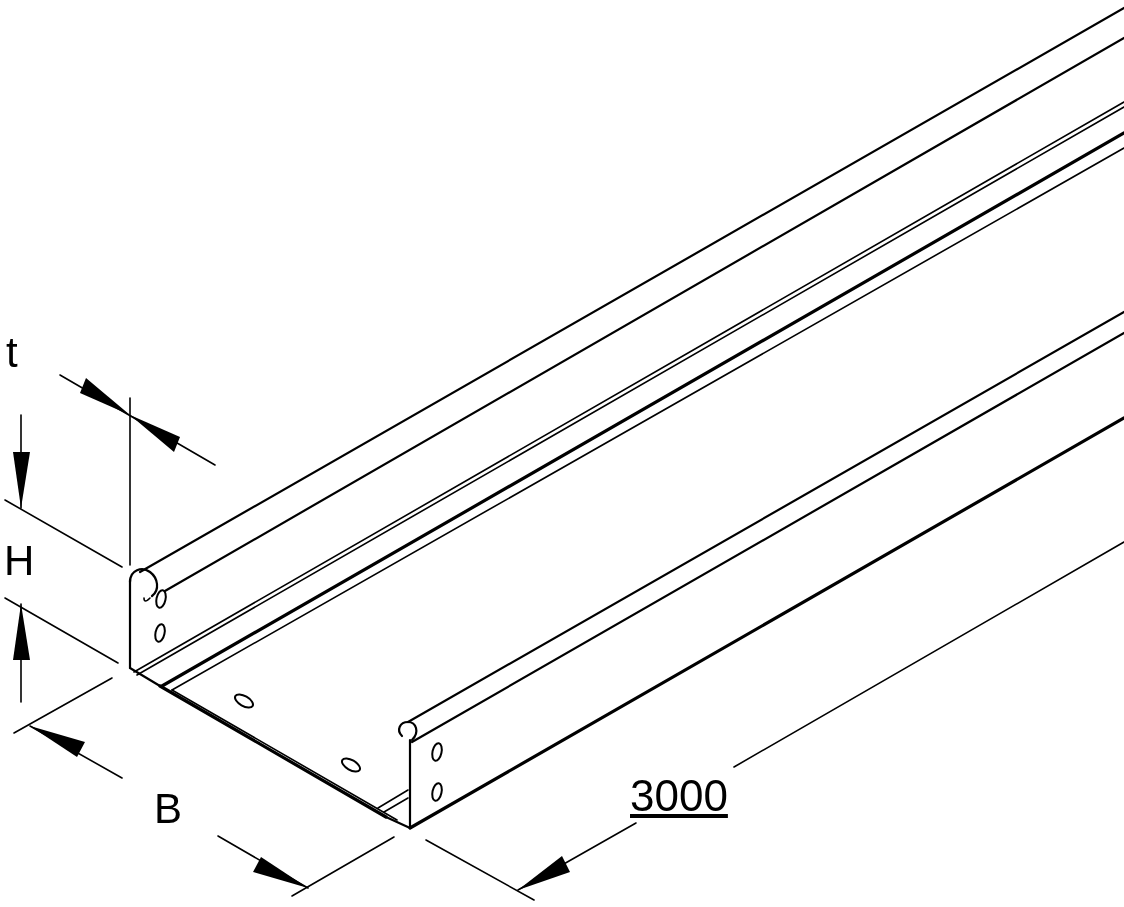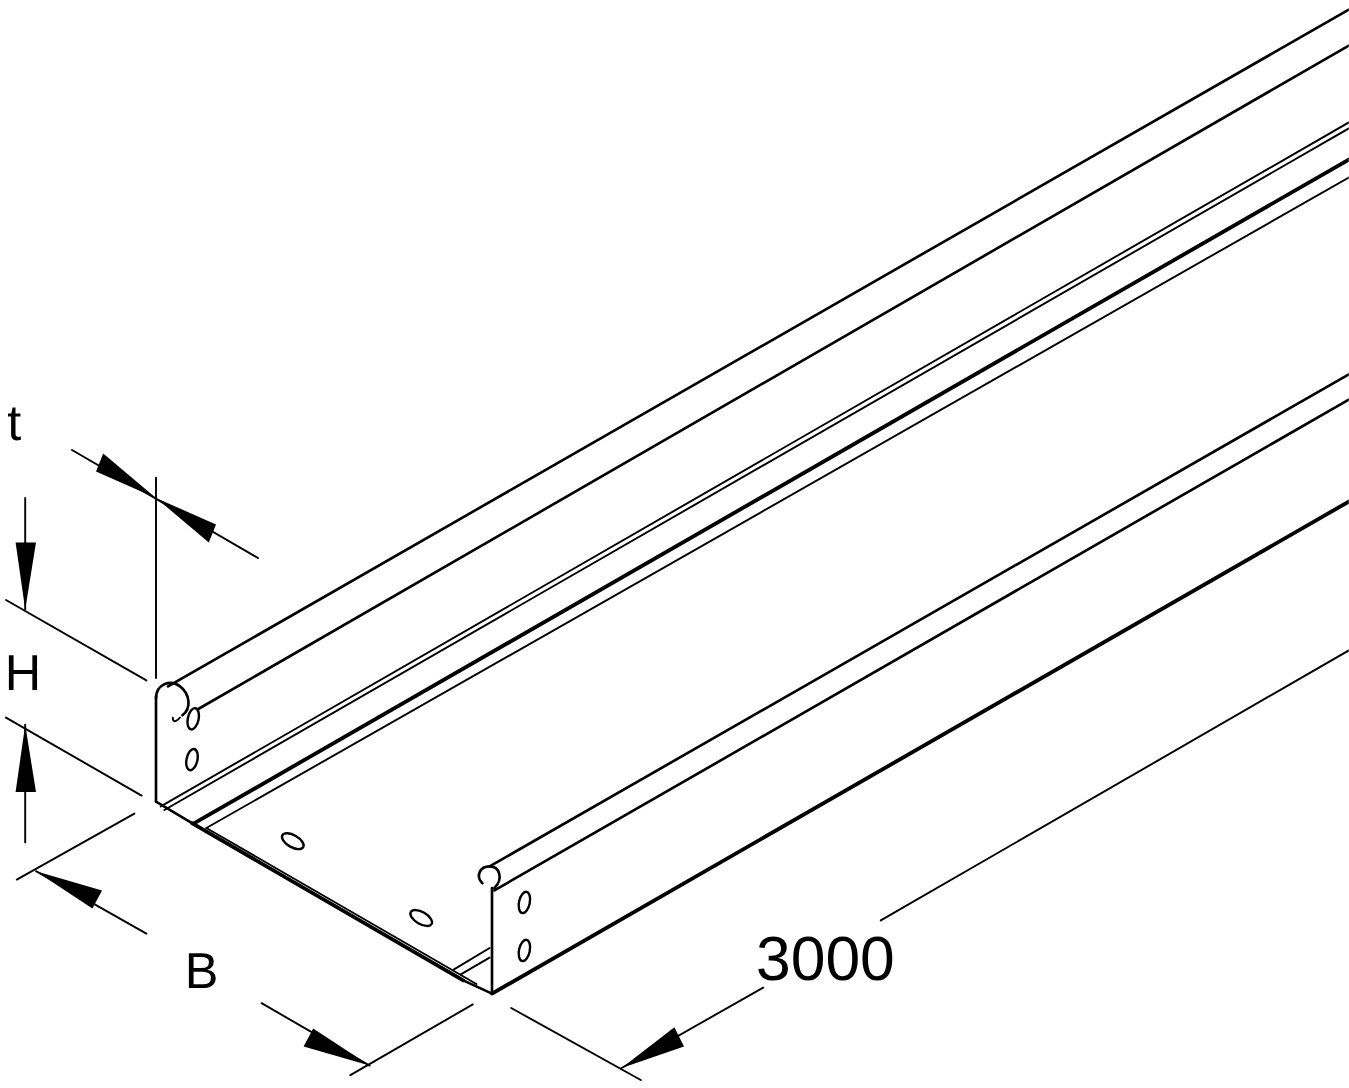--- a/index.html
+++ b/index.html
@@ -108,13 +108,13 @@
     <path class="ln thin" d="M426 840 L534 900"></path>
     <path class="ln thin" d="M518 890 L636 823"></path>
     <polygon class="arrow" points="518,890 562,856 570,872"></polygon>
     <path class="ln thin" d="M734 767 L1124 542"></path>
   </g>
 </svg>
 
 <div class="dim-label" style="left:6px; top:332px; font-size:42px;">t</div>
 <div class="dim-label" style="left:4px; top:540px; font-size:42px;">H</div>
 <div class="dim-label" style="left:154px; top:788px; font-size:42px;">B</div>
-<div class="dim-label" style="left:630px; top:774px; font-size:52px;">3000</div>
+<div class="dim-label" style="left:630px; top:774px; font-size:44px;text-decoration:underline;">3000</div>
 
 </body></html>

